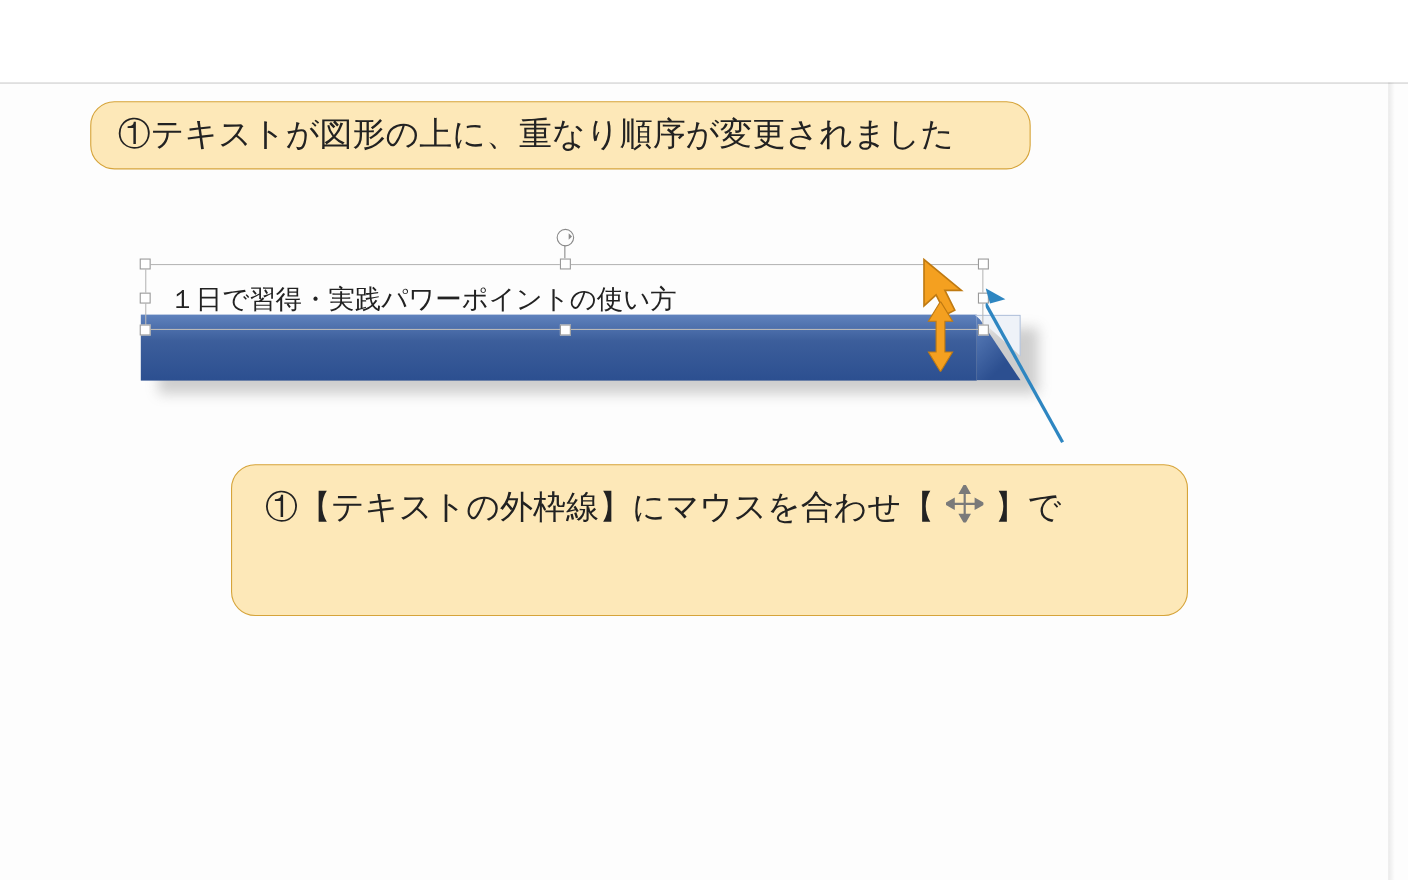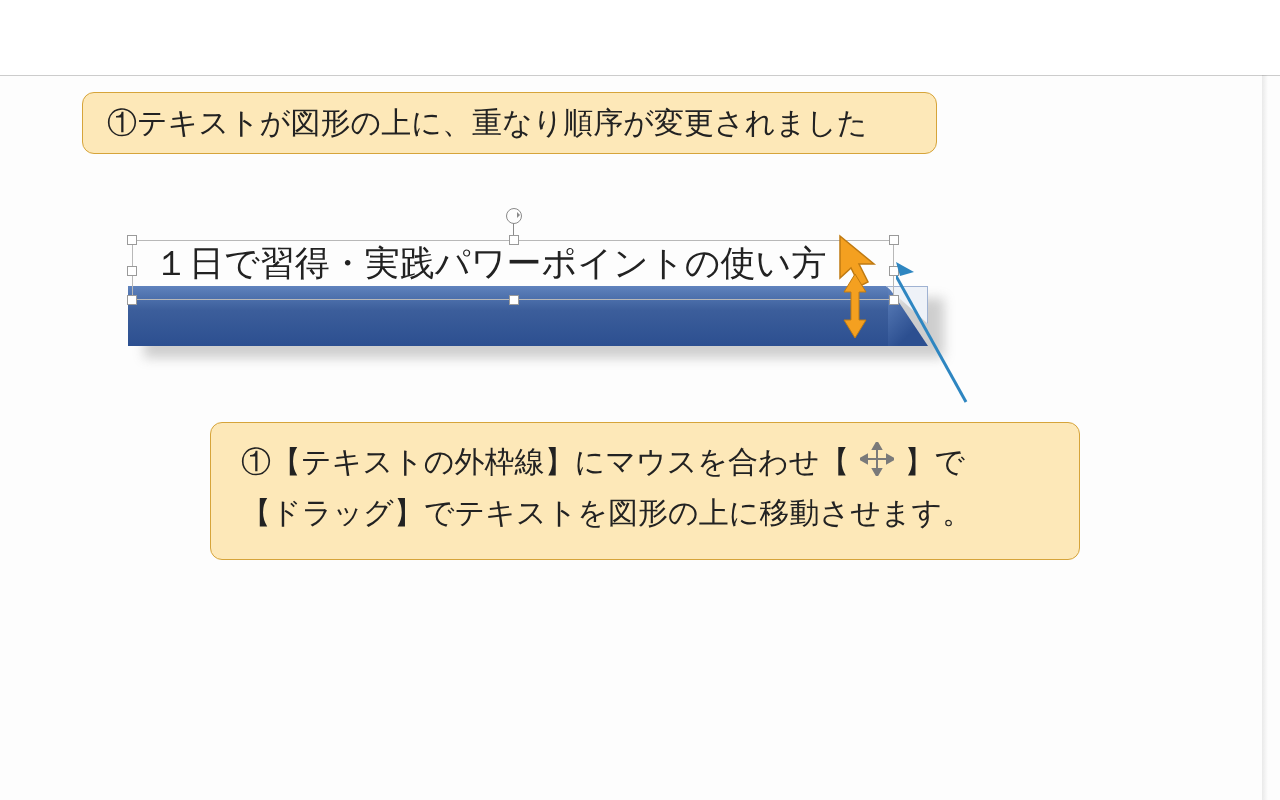--- a/index.html
+++ b/index.html
@@ -33,21 +33,21 @@
     bottom: 0;
     width: 6px;
     background: linear-gradient(to right, rgba(0,0,0,0.08), rgba(0,0,0,0));
   }
 
   
   .callout {
     position: absolute;
     background: #fde8b8;
     border: 1.5px solid #d6a43a;
-    border-radius: 12px;
+    border-radius: 22px;
     padding: 10px 24px;
     font-size: 30px;
     color: #222;
     line-height: 1.55;
     box-sizing: border-box;
   }
   .callout-1 {
     left: 82px;
     top: 92px;
     width: 855px;
@@ -125,22 +125,22 @@
   }
   .textbox-sel .frame {
     position: absolute;
     inset: 0;
     border: 1px solid #b8b8b8;
     background: transparent;
   }
   .textbox-sel .txt {
     position: absolute;
     left: 22px;
-    top: 0;
-    font-size: 35px;
+    top: 16px;
+    font-size: 24px;
     color: #222;
     white-space: nowrap;
   }
   .handle {
     position: absolute;
     width: 8px; height: 8px;
     background: #fff;
     border: 1px solid #9a9a9a;
   }
   .handle.tl { left: -5px; top: -5px; }
@@ -250,16 +250,15 @@
             <line x1="4" y1="17" x2="30" y2="17"></line>
             <polygon points="17,0 13,7 21,7"></polygon>
             <polygon points="17,34 13,27 21,27"></polygon>
             <polygon points="0,17 7,13 7,21"></polygon>
             <polygon points="34,17 27,13 27,21"></polygon>
           </g>
         </svg>
       </span>
       <span>】で</span>
     </span>
-    <span class="line">【ドラッグ】でテキストを図形の上に移動させます。</span>
   </div>
 
 </div>
 
 </body></html>

